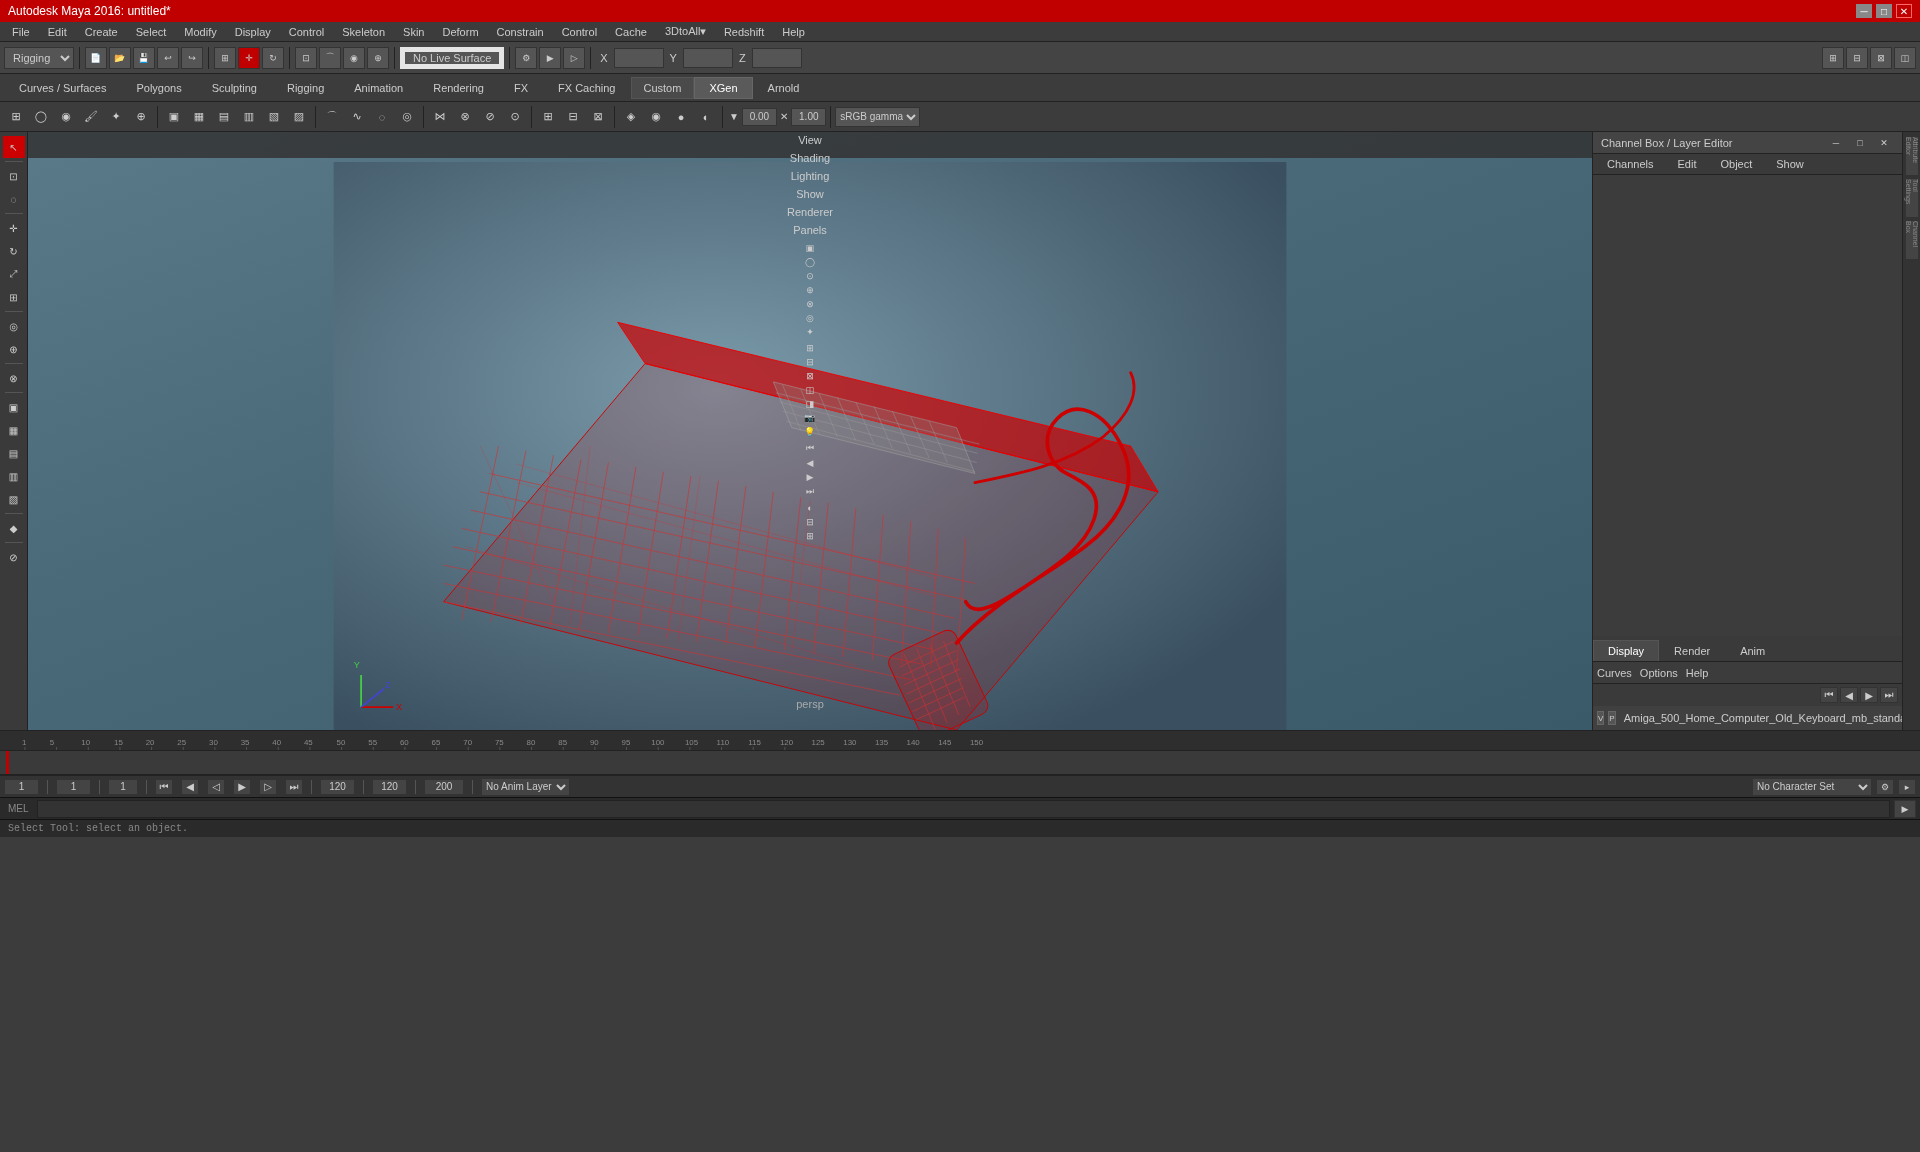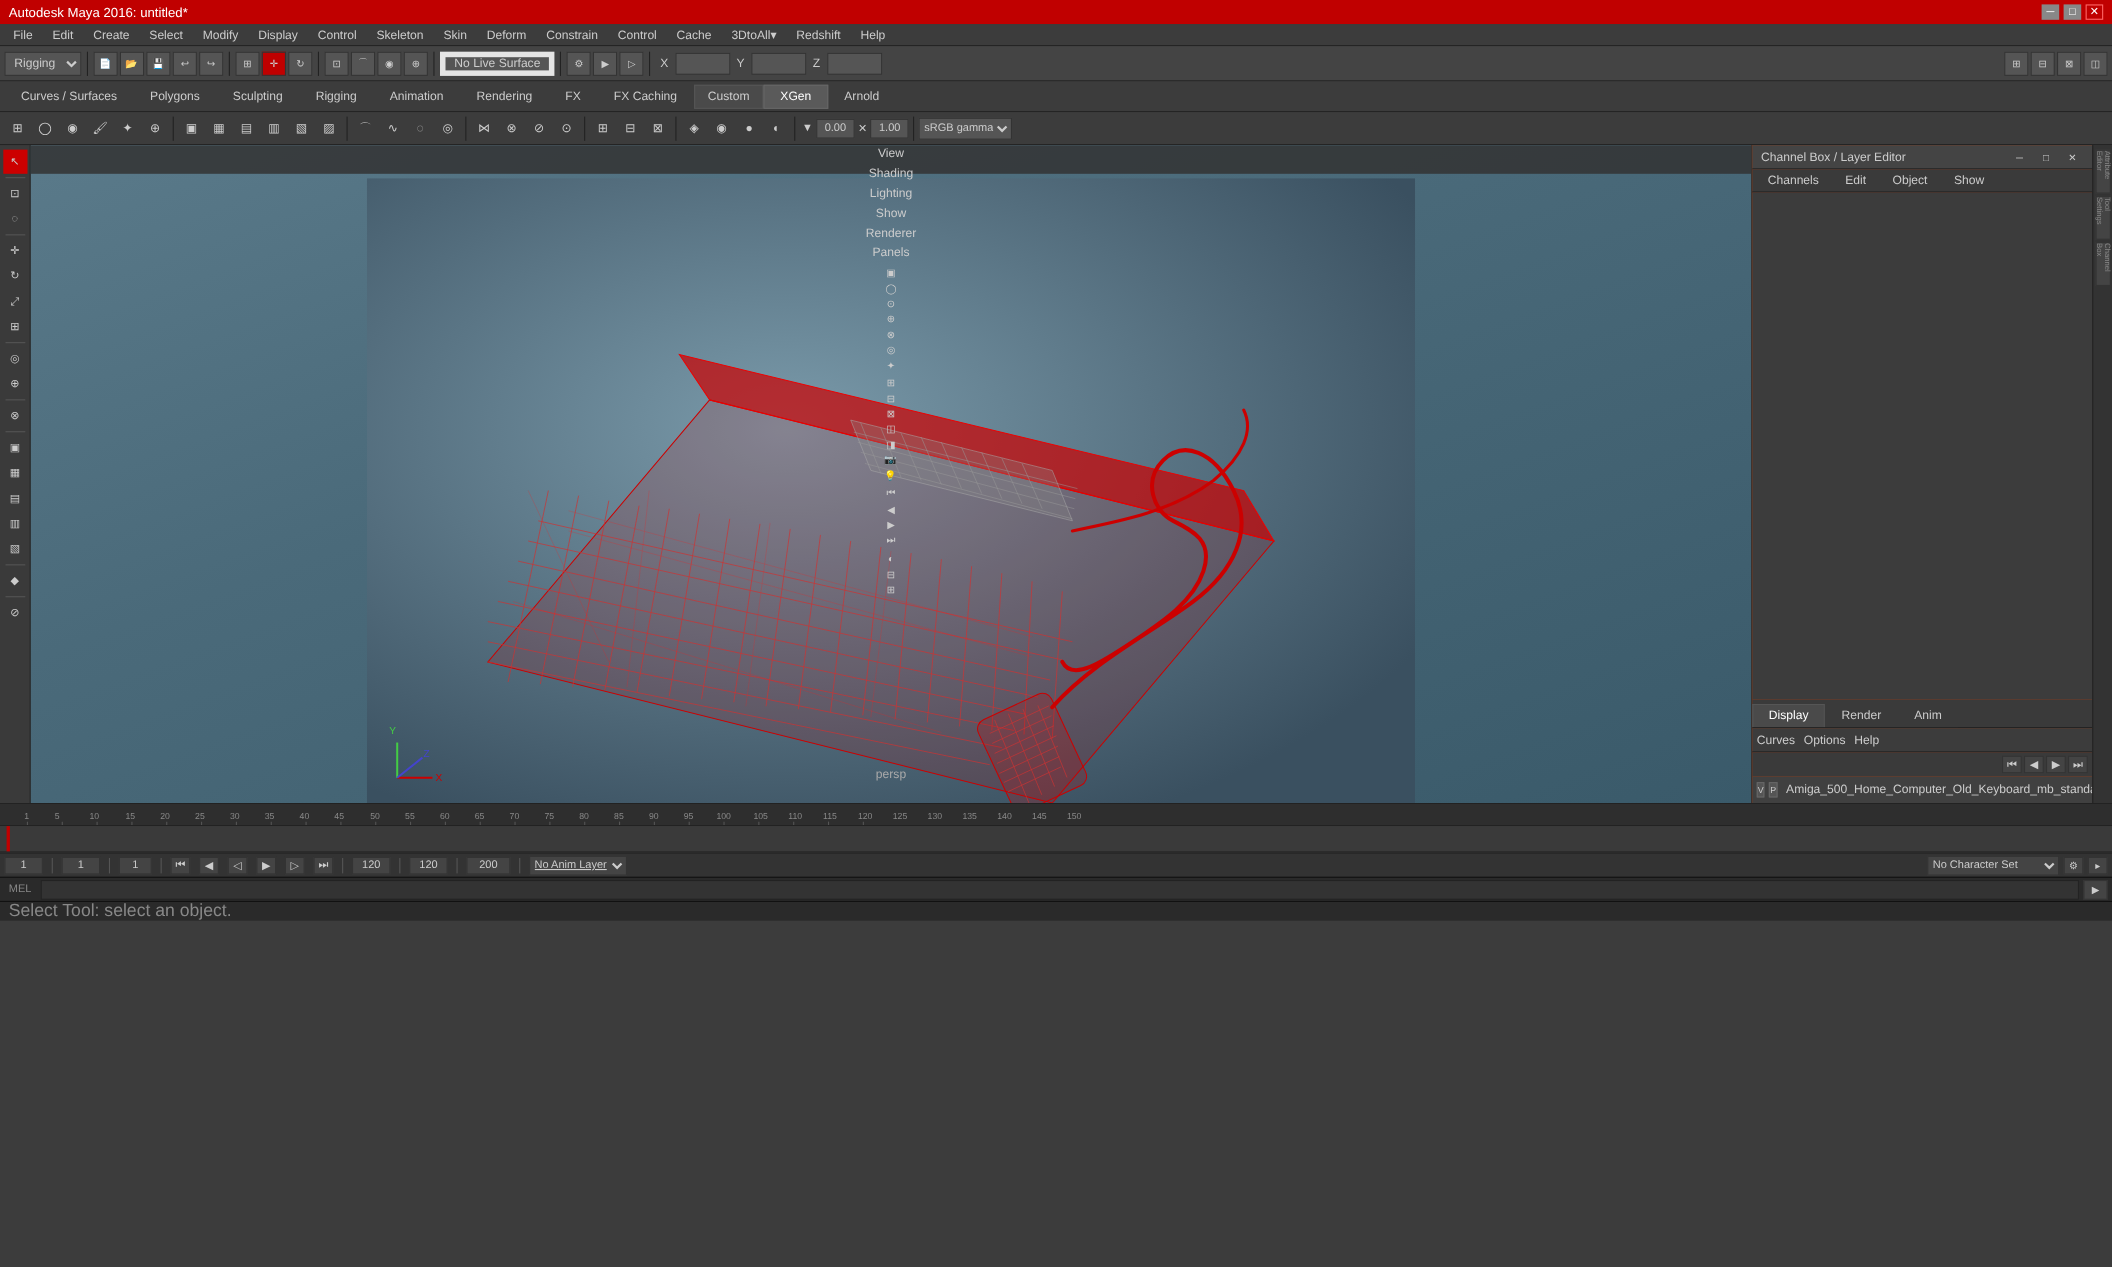--- a/index.html
+++ b/index.html
@@ -150,21 +150,21 @@
     }
     .mel-label { color: #888; font-size: 10px; padding: 0 4px; }
     .mel-input { flex: 1; height: 18px; background: #333; border: 1px solid #222; color: #ccc; font-size: 10px; padding: 0 4px; }
 
     
     #bottom-status {
       width: 100%; height: 18px; background: #2a2a2a;
       display: flex; align-items: center; padding: 0 8px;
       border-top: 1px solid #111;
     }
-    .bottom-status-text { color: #888; font-size: 16px; }
+    .bottom-status-text { color: #888; font-size: 10px; font-family: Liberation Mono, monospace; }
 
     
     #cb-header-row {
       height: 22px; background: #444; display: flex; align-items: center;
       justify-content: space-between; padding: 0 8px; border-bottom: 1px solid #222;
     }
 
     
     #dra-tabs {
       display: flex; background: #3a3a3a; border-bottom: 1px solid #222; height: 26px; align-items: flex-end;
@@ -633,21 +633,21 @@
   <button style="width:18px;height:16px;background:#444;border:1px solid #333;color:#ccc;font-size:10px;cursor:pointer;">▶</button>
   <button style="width:18px;height:16px;background:#444;border:1px solid #333;color:#ccc;font-size:10px;cursor:pointer;">▷</button>
   <button style="width:18px;height:16px;background:#444;border:1px solid #333;color:#ccc;font-size:10px;cursor:pointer;">⏭</button>
   <div class="status-sep"></div>
   <input class="status-input" value="120" style="">
   <div class="status-sep"></div>
   <input class="status-input" value="120" style="">
   <div class="status-sep"></div>
   <input class="status-input" style="width: 40px;" value="200">
   <div class="status-sep"></div>
-  <select style="height:18px;background:#444;border:1px solid #333;color:#ccc;font-size:10px;text-decoration:underline;">
+  <select style="height:18px;background:#444;border:1px solid #333;color:#ccc;font-size:10px;">
     <option>No Anim Layer</option>
   </select>
   <div style="margin-left:auto;display:flex;align-items:center;gap:4px;">
     <select style="height:18px;background:#444;border:1px solid #333;color:#ccc;font-size:10px;min-width:120px;">
       <option>No Character Set</option>
     </select>
     <button style="width:18px;height:16px;background:#444;border:1px solid #333;color:#ccc;font-size:9px;cursor:pointer;">⚙</button>
     <button style="width:18px;height:16px;background:#444;border:1px solid #333;color:#ccc;font-size:9px;cursor:pointer;">▸</button>
   </div>
 </div>

